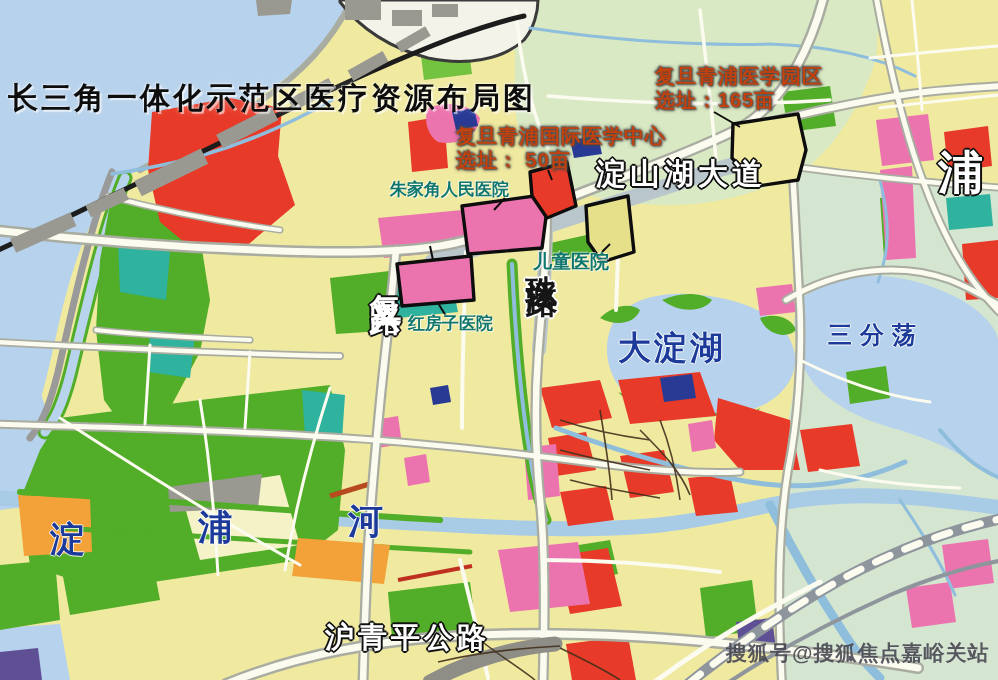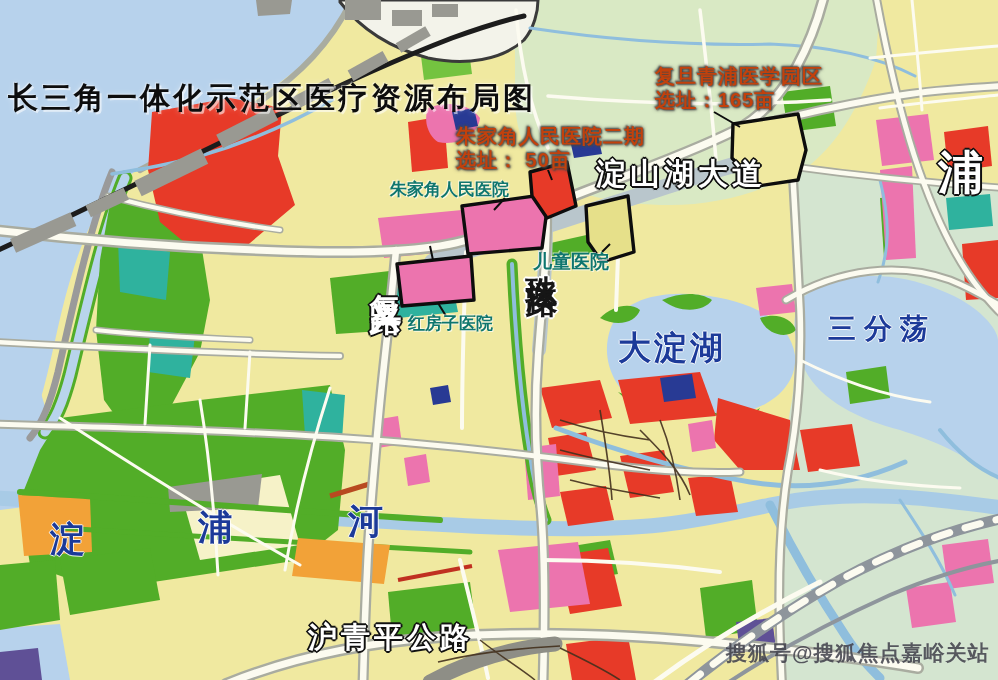--- a/index.html
+++ b/index.html
@@ -265,34 +265,34 @@
   </svg>
 
   <div class="lbl t-title" style="left:8px;top:80px">长三角一体化示范区医疗资源布局图</div>
 
   <div class="lbl t-white-sm" style="left:655px;top:64px">
     <div>复旦青浦医学园区</div>
     <div>选址：165亩</div>
   </div>
 
   <div class="lbl t-white-sm" style="left:456px;top:124px">
-    <div>朱家角人民医院二期</div>
+    <div>复旦青浦国际医学中心</div>
     <div>选址： 50亩</div>
   </div>
 
   <div class="lbl t-black-sm" style="left:390px;top:180px">朱家角人民医院</div>
   <div class="lbl t-black-sm" style="left:408px;top:314px">红房子医院</div>
   <div class="lbl t-black-sm" style="left:533px;top:250px;font-size:19px">儿童医院</div>
 
   <div class="lbl t-road" style="left:596px;top:156px;font-size:30px;letter-spacing:4px">淀山湖大道</div>
-  <div class="lbl t-road" style="left:308px;top:620px;font-size:29px;letter-spacing:4px">沪青平公路</div>
+  <div class="lbl t-road" style="left:325px;top:620px;font-size:29px;letter-spacing:4px">沪青平公路</div>
   <div class="lbl t-road v" style="left:366px;top:268px;font-size:32px;letter-spacing:5px">复兴路</div>
   <div class="lbl t-road-black v" style="left:522px;top:250px;font-size:32px;letter-spacing:5px">珠溪路</div>
   <div class="lbl t-road" style="left:938px;top:144px;font-size:46px">浦</div>
 
   <div class="lbl t-water" style="left:618px;top:328px;font-size:33px;letter-spacing:3px">大淀湖</div>
-  <div class="lbl t-water" style="left:828px;top:312px;font-size:28px;letter-spacing:8px">三分荡</div>
+  <div class="lbl t-water" style="left:828px;top:320px;font-size:24px;letter-spacing:8px">三分荡</div>
   <div class="lbl t-water" style="left:50px;top:518px;font-size:35px">淀</div>
   <div class="lbl t-water" style="left:198px;top:506px;font-size:35px">浦</div>
   <div class="lbl t-water" style="left:348px;top:500px;font-size:35px">河</div>
 
   <div class="lbl t-mark" style="left:726px;top:640px">搜狐号@搜狐焦点嘉峪关站</div>
 </div>
 
 </body></html>

